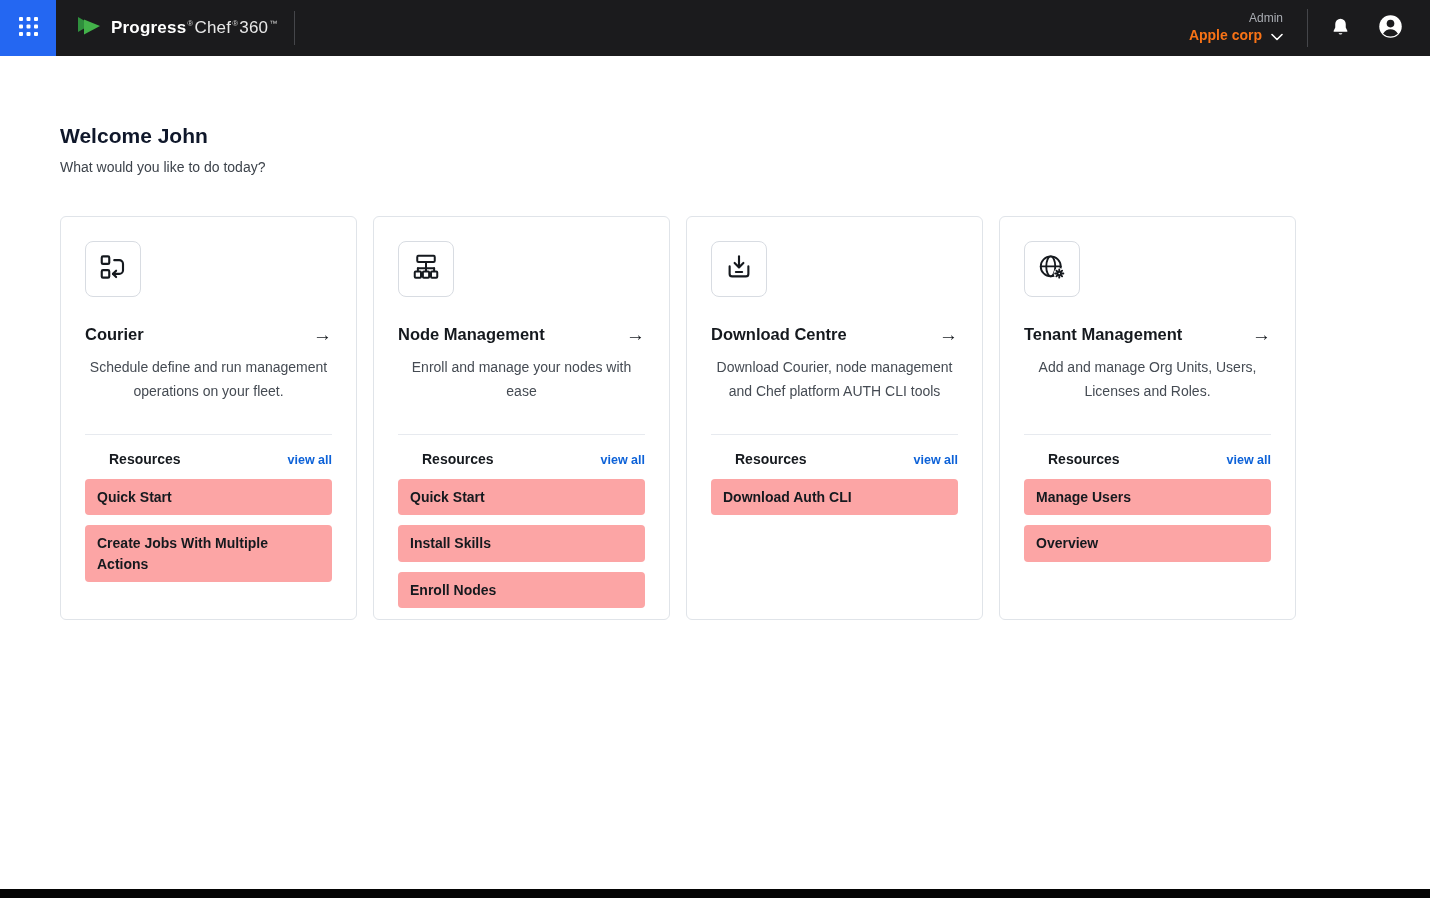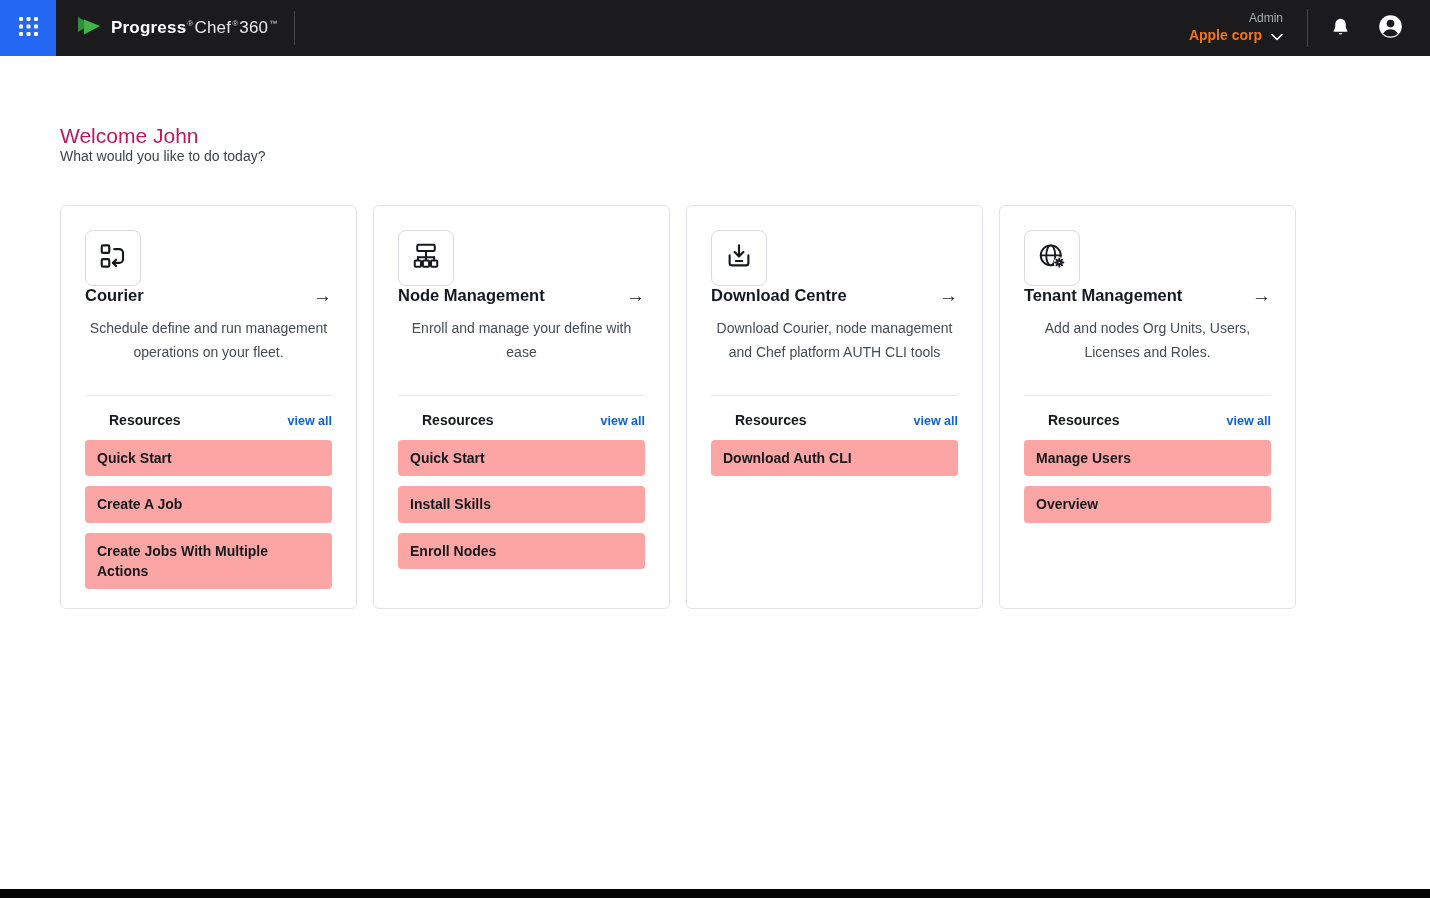--- a/index.html
+++ b/index.html
@@ -21,30 +21,30 @@
   .tenant-role { font-size:12px; color:#a9acb2; line-height:15px; }
   .tenant-row { display:flex; align-items:center; gap:9px; justify-content:flex-end; }
   .tenant-name { font-size:14px; font-weight:700; color:#f97316; line-height:19px; }
   .vdiv2 { width:1px; height:38px; background:#45464a; margin:0 22px 0 24px; }
   .icon-btn { background:none; border:none; cursor:pointer; display:flex; align-items:center;
     justify-content:center; padding:0; }
   .bell-btn { margin-right:26px; }
 
   
   .main { padding:68px 60px 0 60px; }
-  .page-title { font-size:21px; font-weight:400; color:#be185d; }
-  .page-subtitle { font-size:14px; color:#3d434b; }
+  .page-title { font-size:21px; font-weight:700; color:#0f172a; }
+  .page-subtitle { font-size:14px; color:#3d434b; margin-top:11px; }
 
   .cards { display:flex; gap:16px; margin-top:41px; }
   .card { width:297px; height:404px; border:1px solid #e0e4e9; border-radius:6px;
     background:#fff; padding:24px; }
   .icon-box { width:56px; height:56px; border:1px solid #d8dce2; border-radius:8px;
     display:flex; align-items:center; justify-content:center; }
   .card-title-row { display:flex; align-items:center; justify-content:space-between;
-    }
+    margin-top:28px; }
   .card-title { font-size:16.5px; font-weight:700; color:#15191e; }
   .card-arrow { font-size:19px; color:#15191e; cursor:pointer; line-height:1; }
   .card-desc { font-size:14px; color:#454b53; line-height:1.68; margin-top:12px;
     min-height:70px;text-align:center; }
   .card-hr { border:none; border-top:1px solid #e7eaef; margin-top:8px; }
   .res-row { display:flex; align-items:baseline; justify-content:space-between; margin-top:16px;padding-left:24px; }
   .res-label { font-size:14px; font-weight:700; color:#15191e; }
   .view-all { font-size:12.5px; font-weight:700; color:#0d62d8; text-decoration:none;
     cursor:pointer; }
   .res-list { margin-top:12px; }
@@ -141,21 +141,20 @@
         <span class="card-arrow">→</span>
       </div>
       <p class="card-desc">Schedule define and run management operations on your fleet.</p>
       <hr class="card-hr">
       <div class="res-row">
         <span class="res-label">Resources</span>
         <a class="view-all">view all</a>
       </div>
       <div class="res-list">
         <div class="res-item">Quick Start</div>
-        <div class="res-item">Create A Job</div>
         <div class="res-item">Create Jobs With Multiple Actions</div>
       </div>
     </section>
 
     <section class="card">
       <div class="icon-box">
         <span>
           <svg width="30" height="30" viewBox="0 0 24 24" fill="none" stroke="#15191e" stroke-width="1.6" stroke-linecap="round" stroke-linejoin="round">
             <rect x="5" y="3" width="14" height="5" rx="1"></rect>
             <path d="M12 8v3"></path>
@@ -164,21 +163,21 @@
             <rect x="3" y="15.5" width="5" height="5" rx="0.8"></rect>
             <rect x="9.5" y="15.5" width="5" height="5" rx="0.8"></rect>
             <rect x="16" y="15.5" width="5" height="5" rx="0.8"></rect>
           </svg>
         </span>
       </div>
       <div class="card-title-row">
         <span class="card-title">Node Management</span>
         <span class="card-arrow">→</span>
       </div>
-      <p class="card-desc">Enroll and manage your define with ease</p>
+      <p class="card-desc">Enroll and manage your nodes with ease</p>
       <hr class="card-hr">
       <div class="res-row">
         <span class="res-label">Resources</span>
         <a class="view-all">view all</a>
       </div>
       <div class="res-list">
         <div class="res-item">Quick Start</div>
         <div class="res-item">Install Skills</div>
         <div class="res-item">Enroll Nodes</div>
       </div>
@@ -220,21 +219,21 @@
             <circle cx="17.8" cy="17.2" r="4.4" fill="#ffffff" stroke="none"></circle>
             <circle cx="17.8" cy="17.2" r="1.4"></circle>
             <path d="M17.8 13.9v1 M17.8 19.5v1 M14.5 17.2h1 M20.1 17.2h1 M15.5 14.9l.7.7 M19.4 18.8l.7.7 M20.1 14.9l-.7.7 M16.2 18.8l-.7.7"></path>
           </svg>
         </span>
       </div>
       <div class="card-title-row">
         <span class="card-title">Tenant Management</span>
         <span class="card-arrow">→</span>
       </div>
-      <p class="card-desc">Add and nodes Org Units, Users, Licenses and Roles.</p>
+      <p class="card-desc">Add and manage Org Units, Users, Licenses and Roles.</p>
       <hr class="card-hr">
       <div class="res-row">
         <span class="res-label">Resources</span>
         <a class="view-all">view all</a>
       </div>
       <div class="res-list">
         <div class="res-item">Manage Users</div>
         <div class="res-item">Overview</div>
       </div>
     </section>

